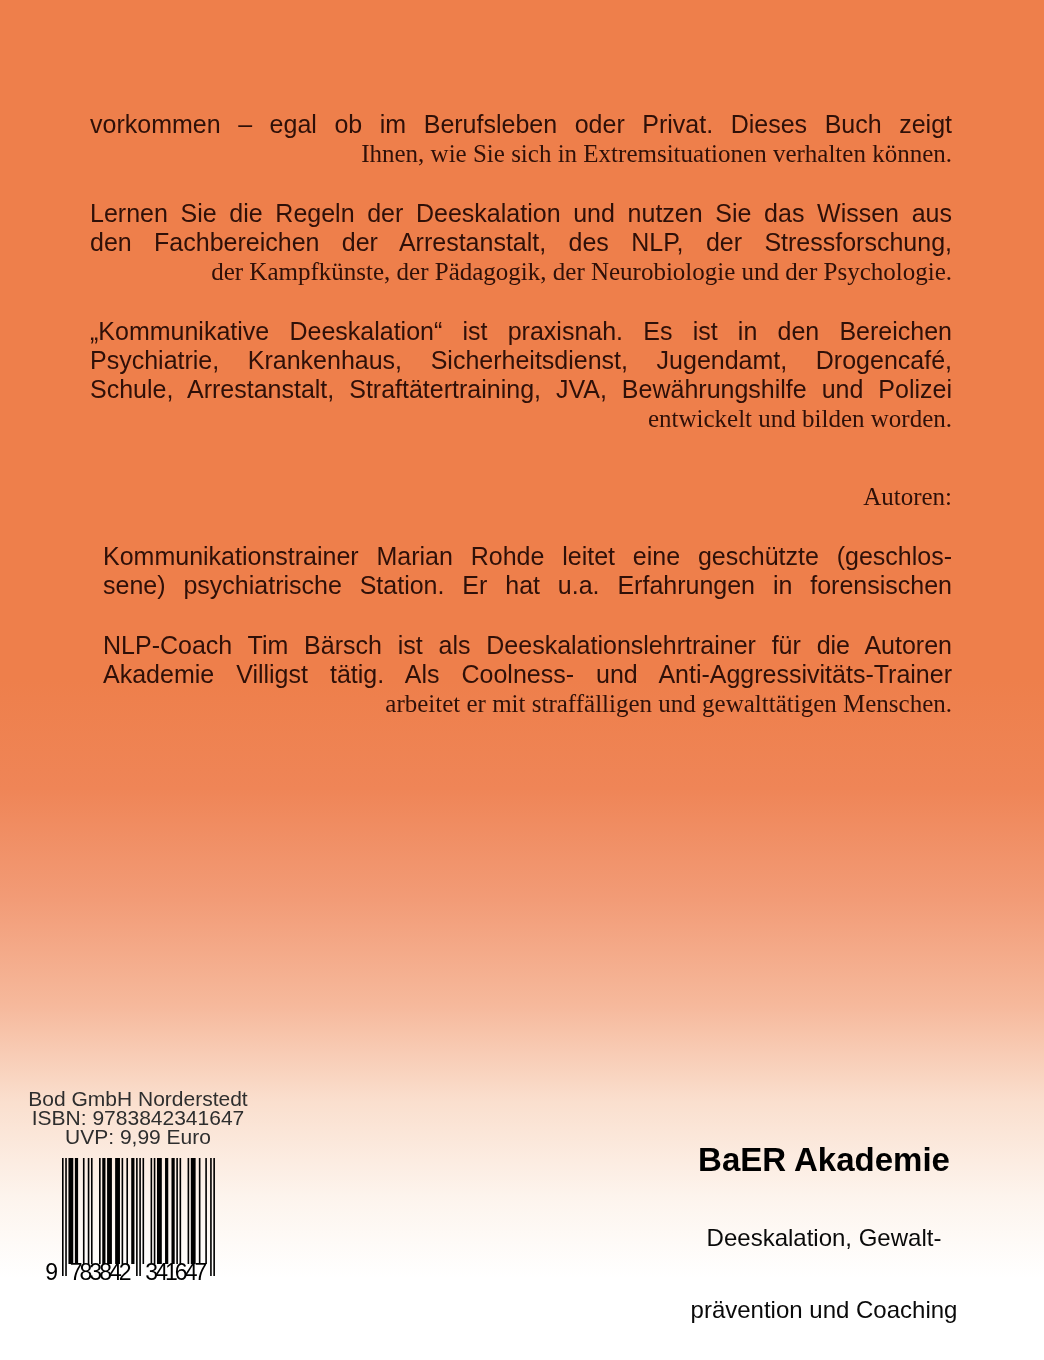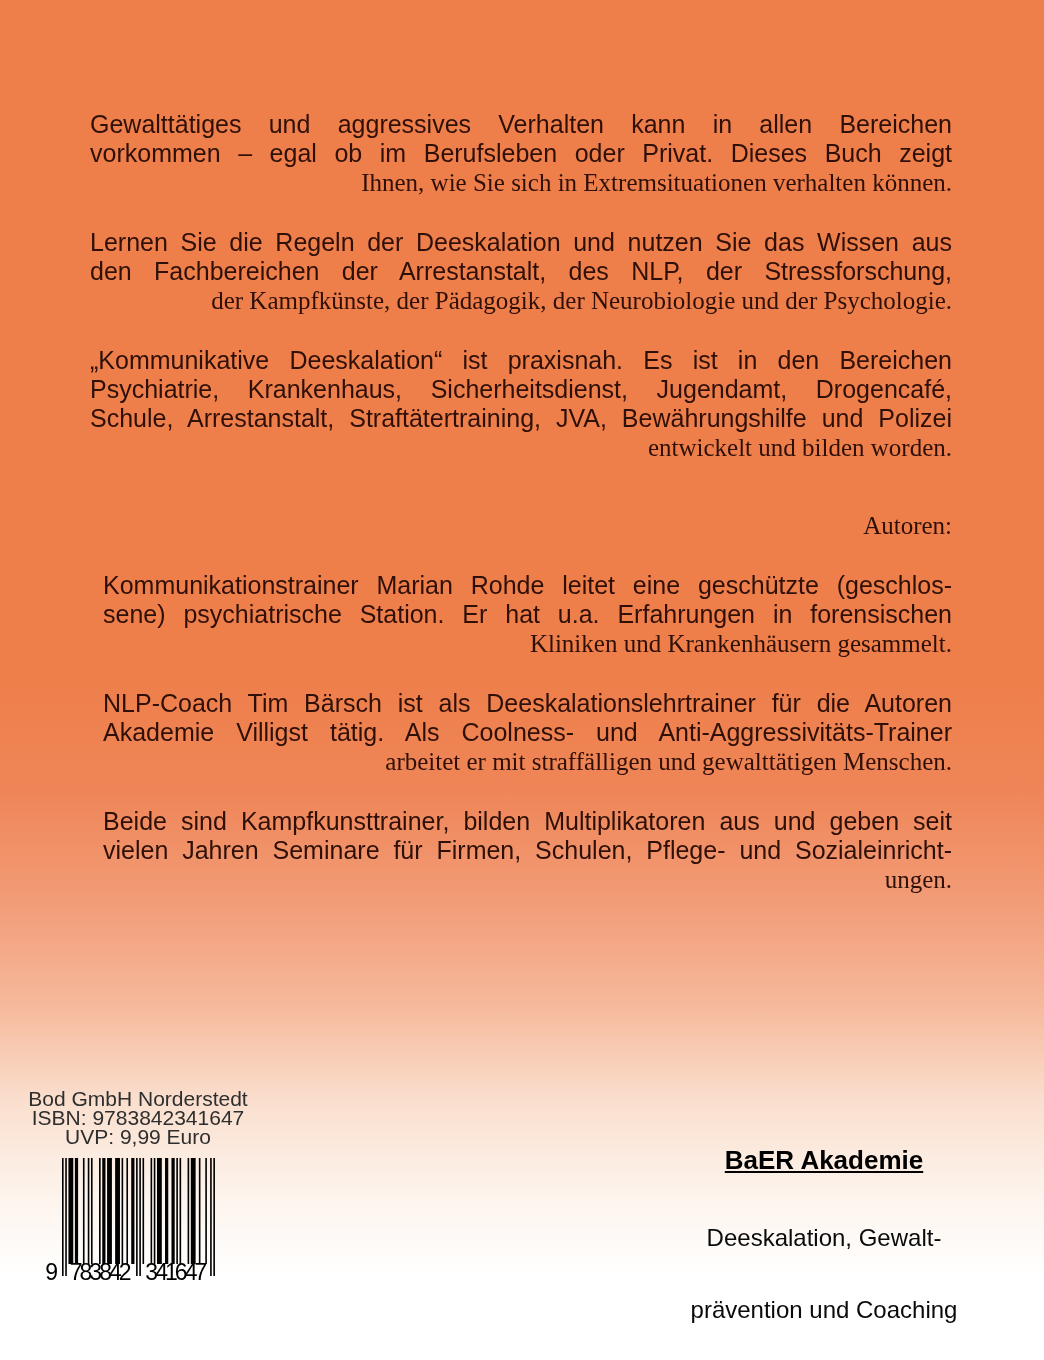--- a/index.html
+++ b/index.html
@@ -57,43 +57,41 @@
   }
   .pubbox {
     position: absolute;
     left: 652px;
     top: 1141px;
     width: 344px;
     text-align: center;
     color: #000;
   }
   .pub-name {
-    font-size: 26px;
+    font-size: 33px;
     font-weight: bold;
     line-height: 38px;
     margin-bottom: 17px;
     color: #000;
-    text-decoration: underline;
   }
   .pub-line {
     font-size: 24px;
     line-height: 26px;
     color: #0a0a0a;
     margin-top: 46px;
   }
 </style>
 </head>
 <body>
 
 <div class="cover">
 
   <div class="blurb">
 
     <div class="para">
-      <div class="jl">Gewalttätiges und aggressives Verhalten kann in allen Bereichen</div>
       <div class="jl">vorkommen – egal ob im Berufsleben oder Privat. Dieses Buch zeigt</div>
       <div class="ll">Ihnen, wie Sie sich in Extremsituationen verhalten können.</div>
     </div>
 
     <div class="para">
       <div class="jl">Lernen Sie die Regeln der Deeskalation und nutzen Sie das Wissen aus</div>
       <div class="jl">den Fachbereichen der Arrestanstalt, des NLP, der Stressforschung,</div>
       <div class="ll">der Kampfkünste, der Pädagogik, der Neurobiologie und der Psychologie.</div>
     </div>
 
@@ -105,34 +103,28 @@
     </div>
 
     <div class="authors-section">
       <div class="para">
         <div class="ll">Autoren:</div>
       </div>
 
       <div class="para">
         <div class="jl">Kommunikationstrainer Marian Rohde leitet eine geschützte (geschlos-</div>
         <div class="jl">sene) psychiatrische Station. Er hat u.a. Erfahrungen in forensischen</div>
-        <div class="ll">Kliniken und Krankenhäusern gesammelt.</div>
       </div>
 
       <div class="para">
         <div class="jl">NLP-Coach Tim Bärsch ist als Deeskalationslehrtrainer für die Autoren</div>
         <div class="jl">Akademie Villigst tätig. Als Coolness- und Anti-Aggressivitäts-Trainer</div>
         <div class="ll">arbeitet er mit straffälligen und gewalttätigen Menschen.</div>
       </div>
 
-      <div class="para">
-        <div class="jl">Beide sind Kampfkunsttrainer, bilden Multiplikatoren aus und geben seit</div>
-        <div class="jl">vielen Jahren Seminare für Firmen, Schulen, Pflege- und Sozialeinricht-</div>
-        <div class="ll">ungen.</div>
-      </div>
     </div>
 
   </div>
 
   <div class="imprint">
     <div>Bod GmbH Norderstedt</div>
     <div>ISBN: 9783842341647</div>
     <div>UVP: 9,99 Euro</div>
   </div>
 

